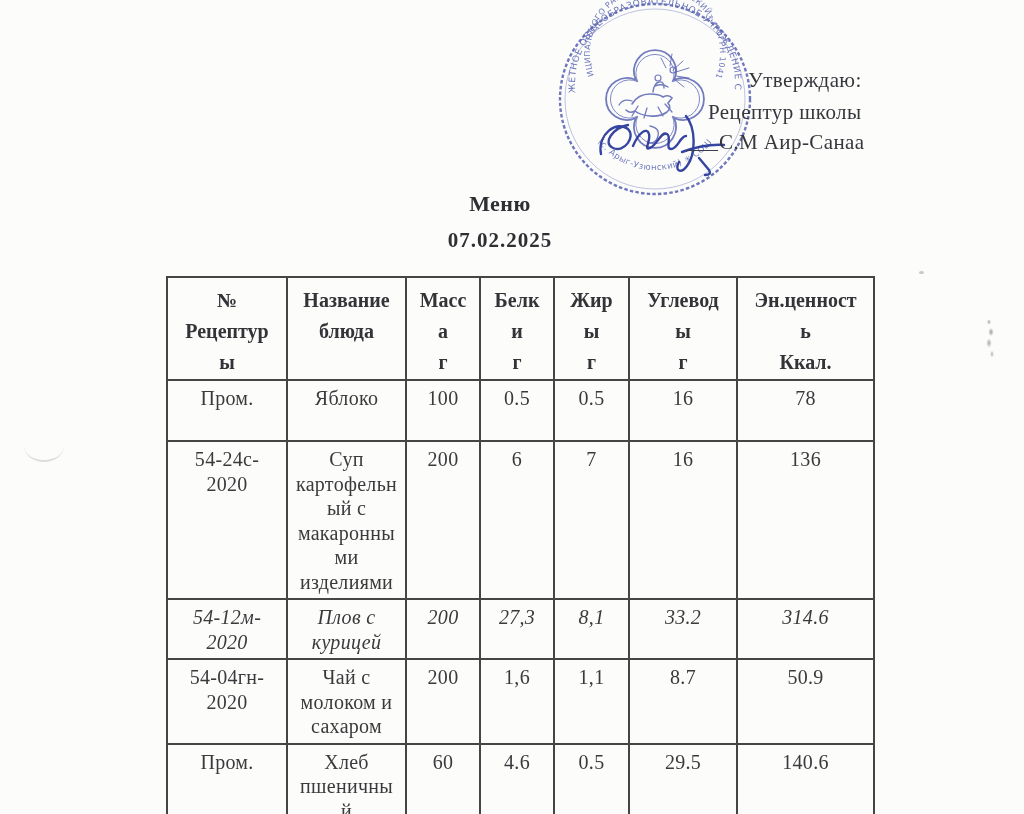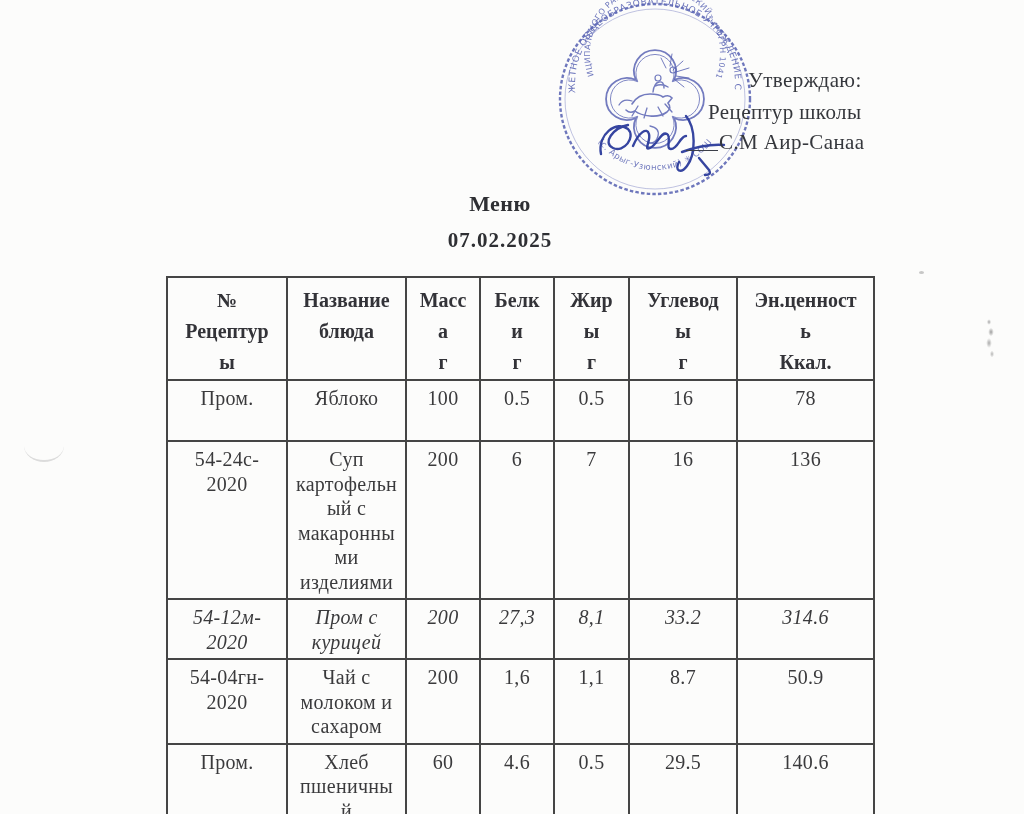--- a/index.html
+++ b/index.html
@@ -180,21 +180,21 @@
 изделиями</td>
         <td>200</td>
         <td>6</td>
         <td>7</td>
         <td>16</td>
         <td>136</td>
       </tr>
       <tr class="r2">
         <td>54-12м-
 2020</td>
-        <td>Пром с
+        <td>Плов с
 курицей</td>
         <td>200</td>
         <td>27,3</td>
         <td>8,1</td>
         <td>33.2</td>
         <td>314.6</td>
       </tr>
       <tr class="r3">
         <td>54-04гн-
 2020</td>

